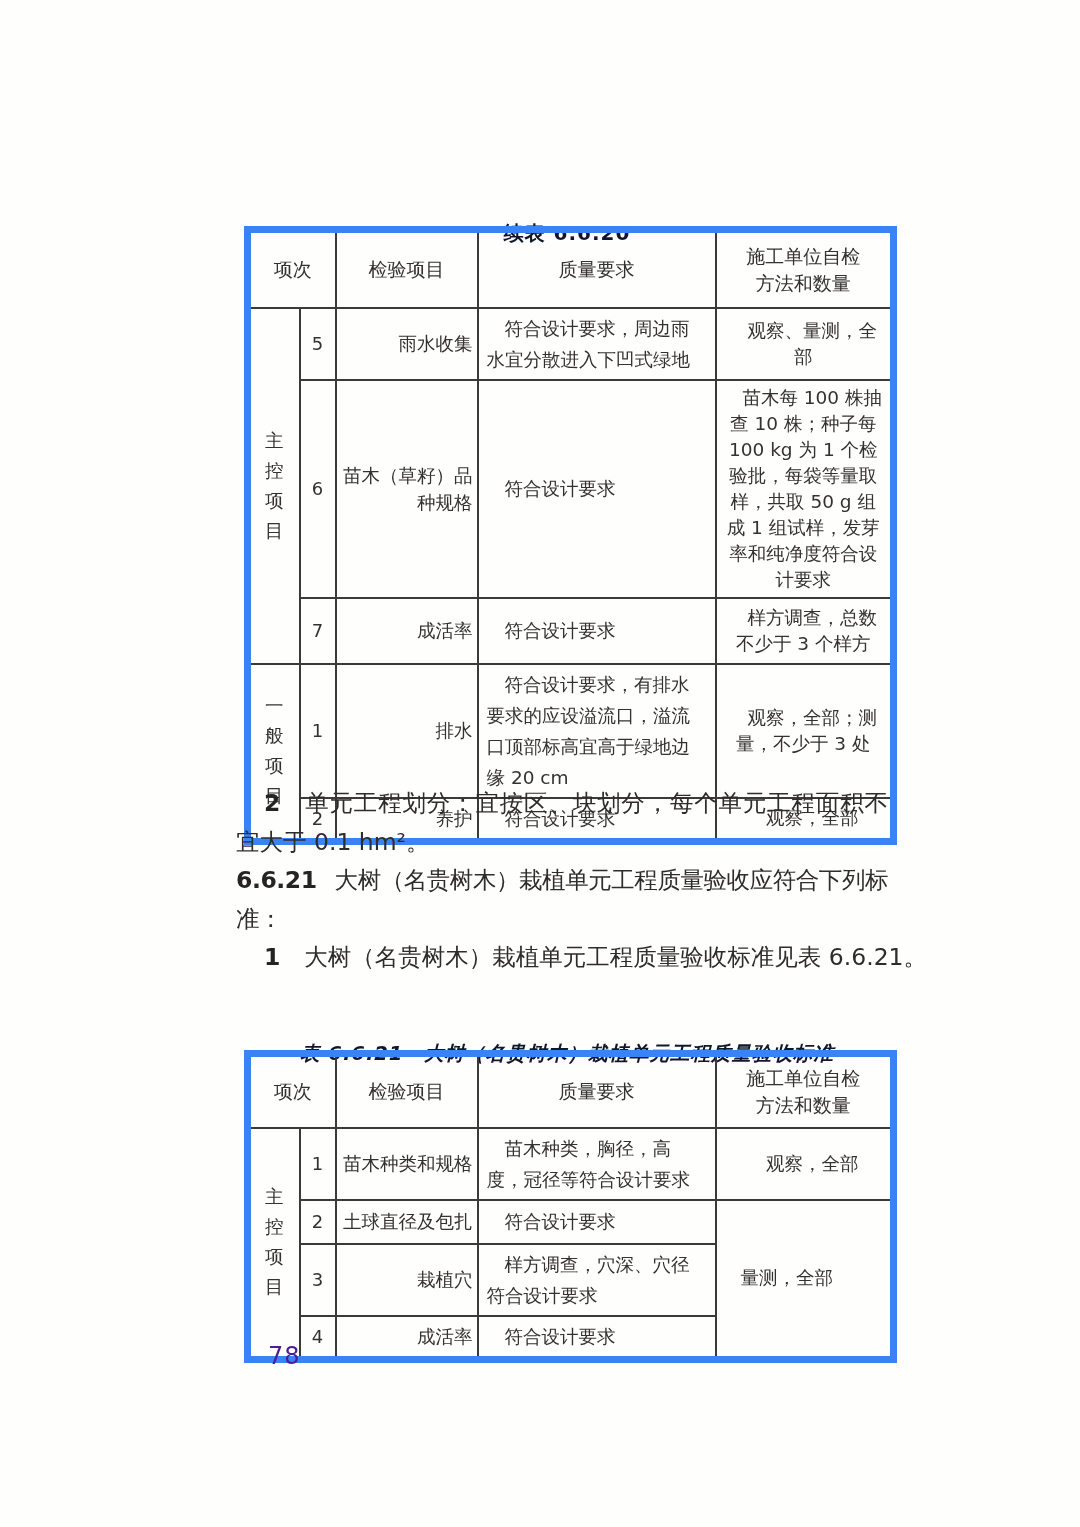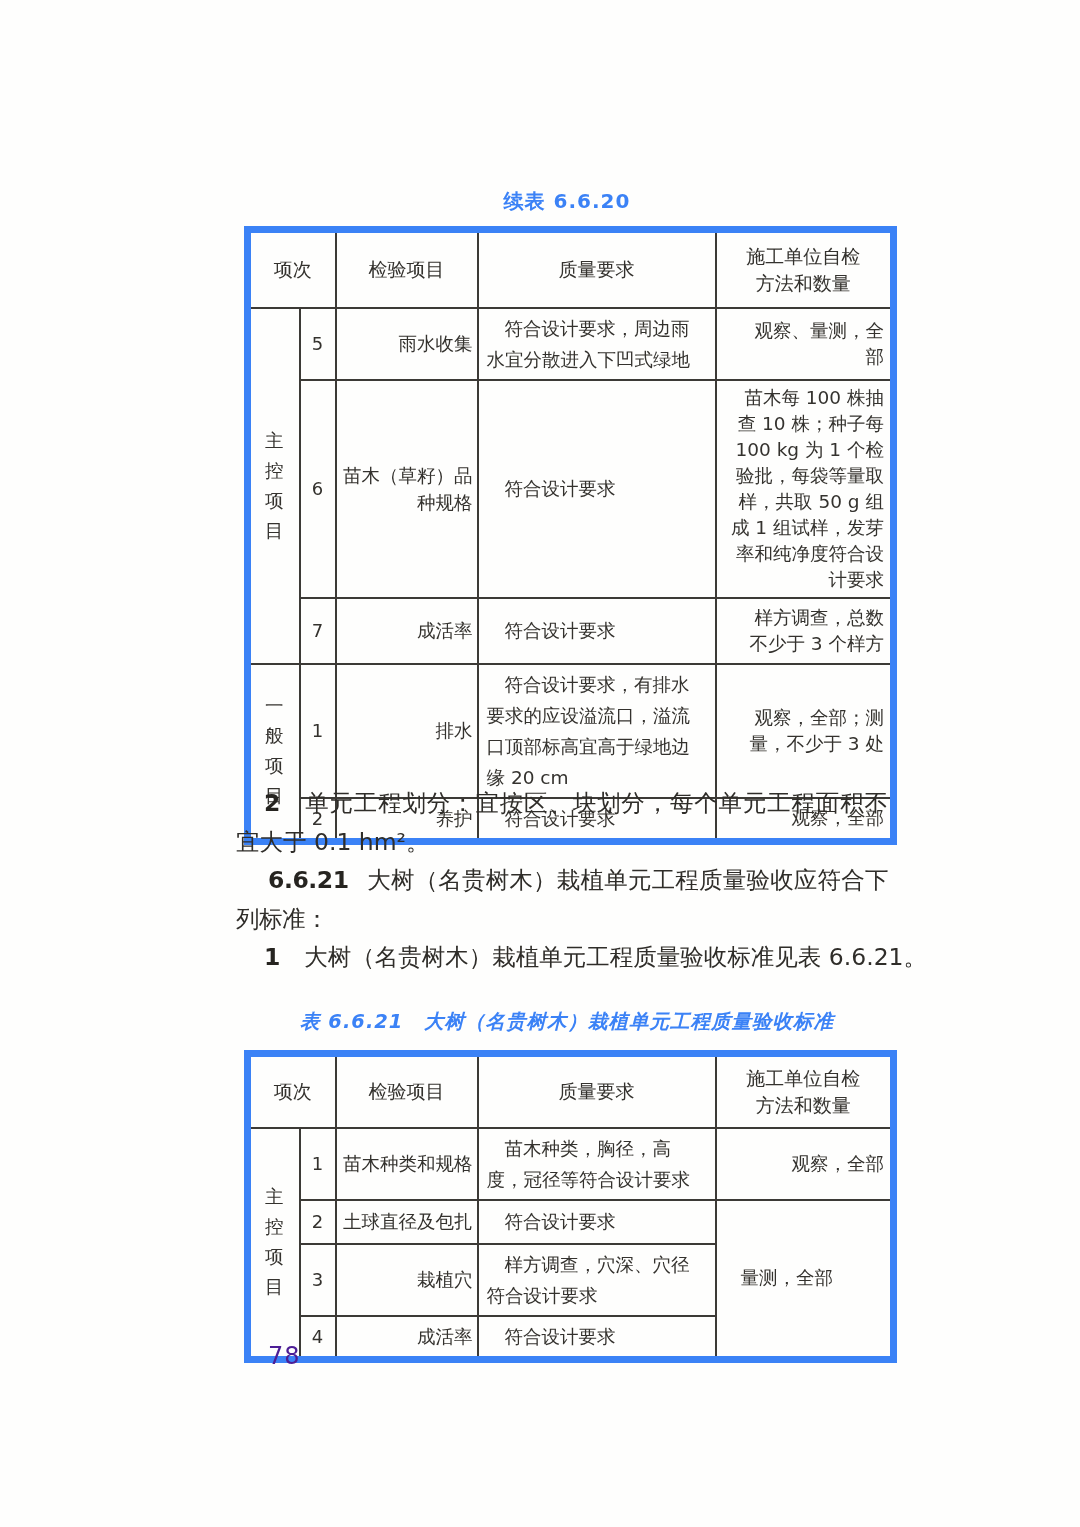--- a/index.html
+++ b/index.html
@@ -8,21 +8,21 @@
     position:relative;
     width:1080px; height:1527px;
     background:#fefefd;
     font-family:"DejaVu Sans", sans-serif;
     color:#35332f;
   }
   
   .tbl-title {
     position:absolute; left:244px; width:646px;
     text-align:center; font-weight:bold;
-    color:#3b82f6; letter-spacing:1px;
+    color:#0f172a; letter-spacing:1px;margin-top:32px;
   }
   #t1-title { top:188px; font-size:20px; }
   #t2-caption { top:1008px; font-size:19.5px;font-style:italic; }
 
   
   table.std {
     position:absolute; left:244px; width:646px;
     border-collapse:collapse; table-layout:fixed;
     font-size:18.5px; color:#34322e;
   }
@@ -32,21 +32,21 @@
     border:2px solid #3c3a36;
     vertical-align:middle;
     font-weight:normal;
   }
   table.std { border:7px solid #3b82f6; }
   th.hd { text-align:center; font-size:19px; line-height:27px; }
   td.cat { text-align:center; line-height:30px; padding:0 6px; letter-spacing:1px; }
   td.num { text-align:center; font-size:18px; }
   td.item { text-align:right; padding:0 4px; line-height:27px; }
   td.req  { text-align:left; padding:4px 8px; text-indent:18px; line-height:31px; }
-  td.mth  { text-align:right; padding:4px 6px; text-indent:18px; line-height:26px;border-radius:6px; }
+  td.mth  { text-align:center; padding:4px 6px; text-indent:18px; line-height:26px;border-radius:6px; }
   td.mth-c{ text-align:left; padding:4px 6px; text-indent:18px; line-height:26px; }
   
   #table1 tr.hrow  { height:78px; }
   #table1 tr.r5    { height:66px; }
   #table1 tr.r6    { height:212px; }
   #table1 tr.r7    { height:66px; }
   #table1 tr.g1    { height:100px; }
   #table1 tr.g2    { height:42px; }
   
   #table2 tr.hrow  { height:74px; }
@@ -59,21 +59,21 @@
   .body-text {
     position:absolute; top:784px; left:236px; width:652px;
     font-size:23.5px; line-height:38.5px; color:#2f2d29;
     text-align:justify;
   }
   .body-text p { margin:0; }
   p.indented { text-indent:28px; }
   p.oneline  { white-space:nowrap; }
   p.p-6621   { letter-spacing:-0.45px; }
   .pnum { font-weight:bold; margin-right:24px; color:#262420; }
-  .pnum-sec { font-weight:bold; margin-right:18px; color:#262420;margin-left:32px; }
+  .pnum-sec { font-weight:bold; margin-right:18px; color:#262420; }
 
   .page-num {
     position:absolute; top:1342px; left:268px;
     font-size:24px; color:#4c1d95; letter-spacing:1px;
   }
 </style>
 </head>
 <body>
 
 <div class="doc">

